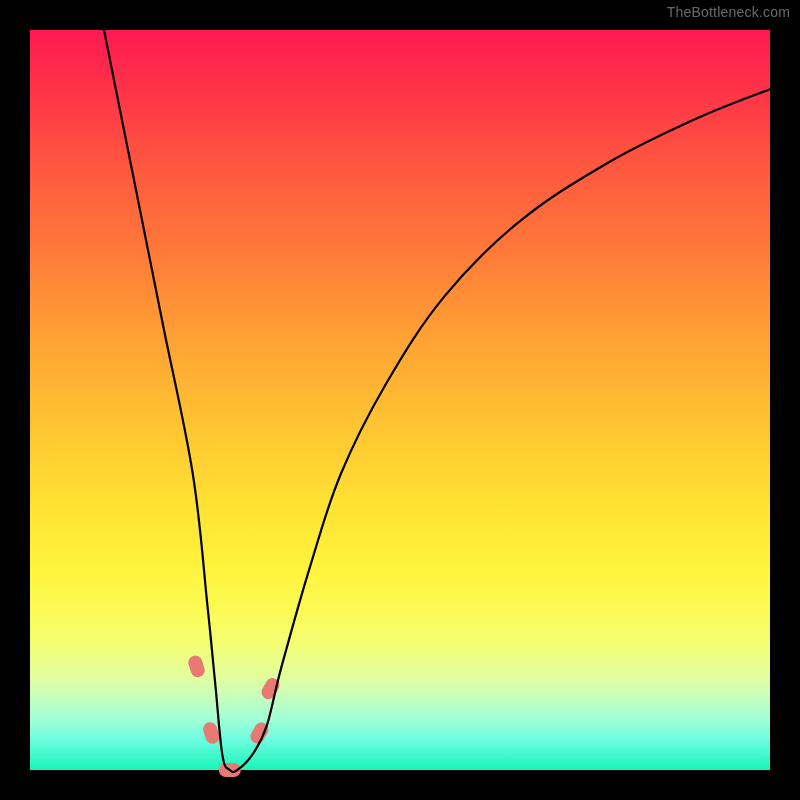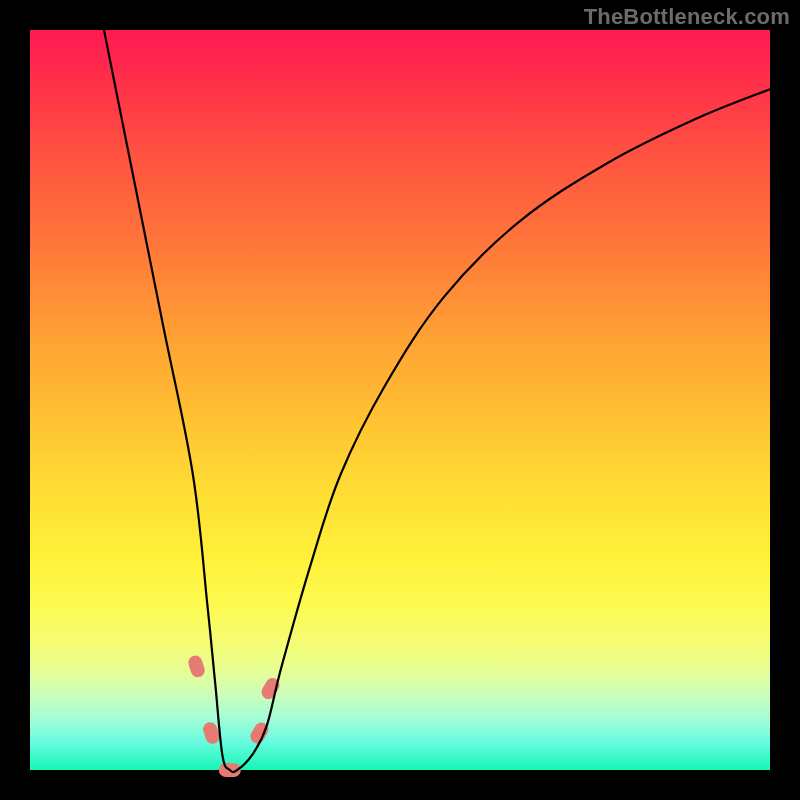--- a/index.html
+++ b/index.html
@@ -42,22 +42,22 @@
       #a3fed6 93%,
       #6cfce0 96%,
       #17f6b7 100%
     );
   }
   .watermark {
     position: absolute;
     top: 4px;
     right: 10px;
     color: #6b6b6b;
-    font-size: 22px;
-    font-weight: 700;
+    font-size: 14px;
+    font-weight: 400;
     letter-spacing: 0.2px;
   }
   svg.curve {
     position: absolute;
     left: 0;
     top: 0;
     width: 740px;
     height: 740px;
     overflow: visible;
   }

